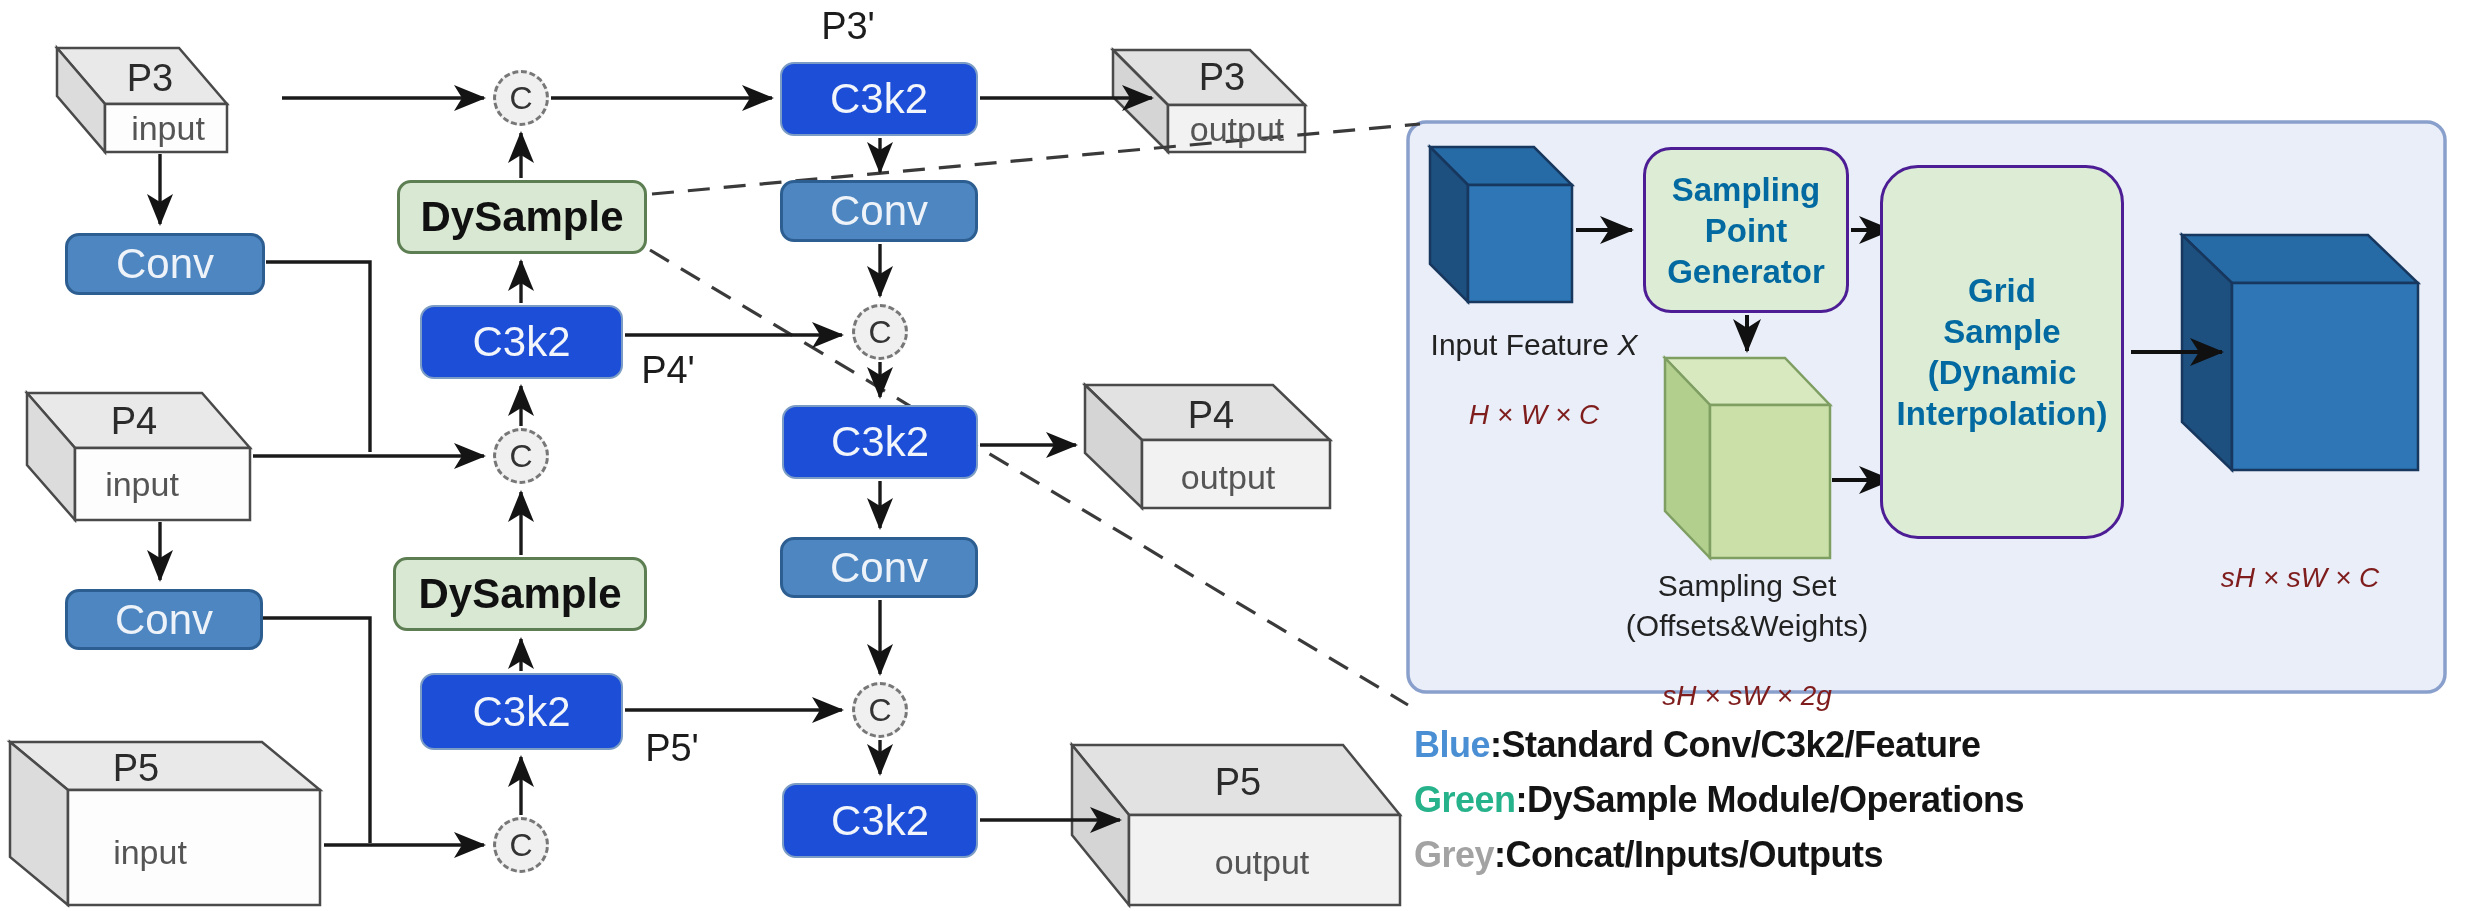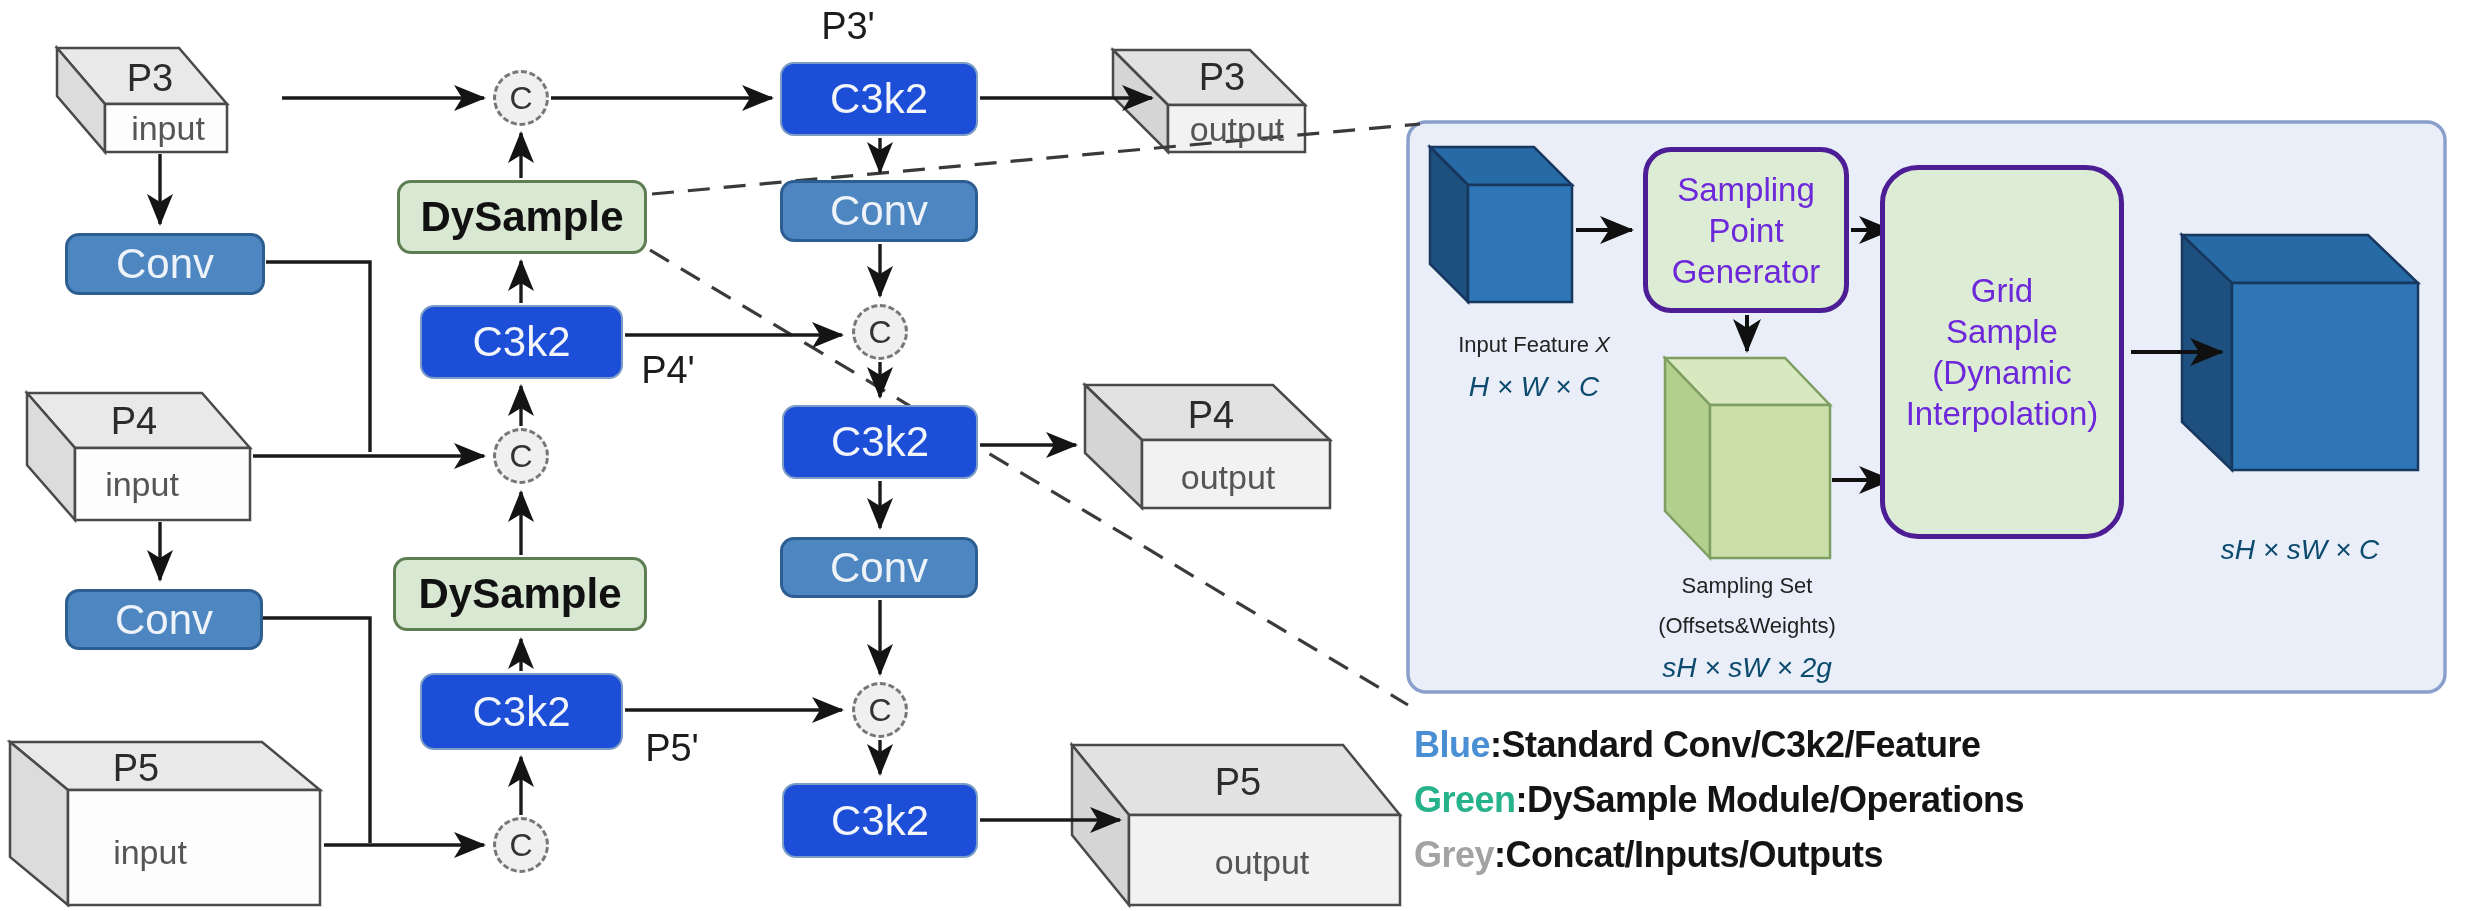--- a/index.html
+++ b/index.html
@@ -14,25 +14,25 @@
   .c3k2{background:#1d4ed8;border:2px solid #7b9cc4;color:#f2f5fa;font-size:42px;}
   .dys{background:#d9e8d2;border:3px solid #5d7e52;color:#111;font-size:42px;font-weight:700;}
   .ccirc{position:absolute;width:56px;height:56px;border-radius:50%;background:#f0f0f0;
          border:3px dashed #777;box-sizing:border-box;display:flex;align-items:center;
          justify-content:center;font-size:32px;color:#333;}
   
   .io-title{position:absolute;font-size:38px;color:#2b2b2b;}
   .io-sub{position:absolute;font-size:34px;color:#555;}
   .port{position:absolute;font-size:38px;color:#1c1c1c;}
   
-  .pgreen{position:absolute;background:#ddecd5;border:5px solid #4c1d95;box-sizing:border-box;
+  .pgreen{position:absolute;background:#ddecd5;border:3px solid #4c1d95;box-sizing:border-box;
           display:flex;align-items:center;justify-content:center;text-align:center;
-          font-size:33px;font-weight:400;color:#6d28d9;white-space:pre-line;line-height:41px;}
-  .cap{position:absolute;font-size:22px;color:#222;text-align:center;white-space:pre-line;line-height:40px;}
-  .dims{position:absolute;font-size:28px;font-style:italic;color:#0c4a6e;}
+          font-size:33px;font-weight:700;color:#0369a1;white-space:pre-line;line-height:41px;}
+  .cap{position:absolute;font-size:30px;color:#222;text-align:center;white-space:pre-line;line-height:40px;}
+  .dims{position:absolute;font-size:28px;font-style:italic;color:#7f1d1d;margin-top:28px;}
   .cap .var{font-style:italic;}
   
   .lg-row{position:absolute;left:1414px;font-size:36px;letter-spacing:-0.5px;color:#141414;white-space:nowrap;font-weight:bold;}
 </style>
 </head>
 <body>
 
 <div class="canvas">
 
   <svg width="2465" height="911" viewBox="0 0 2465 911">

